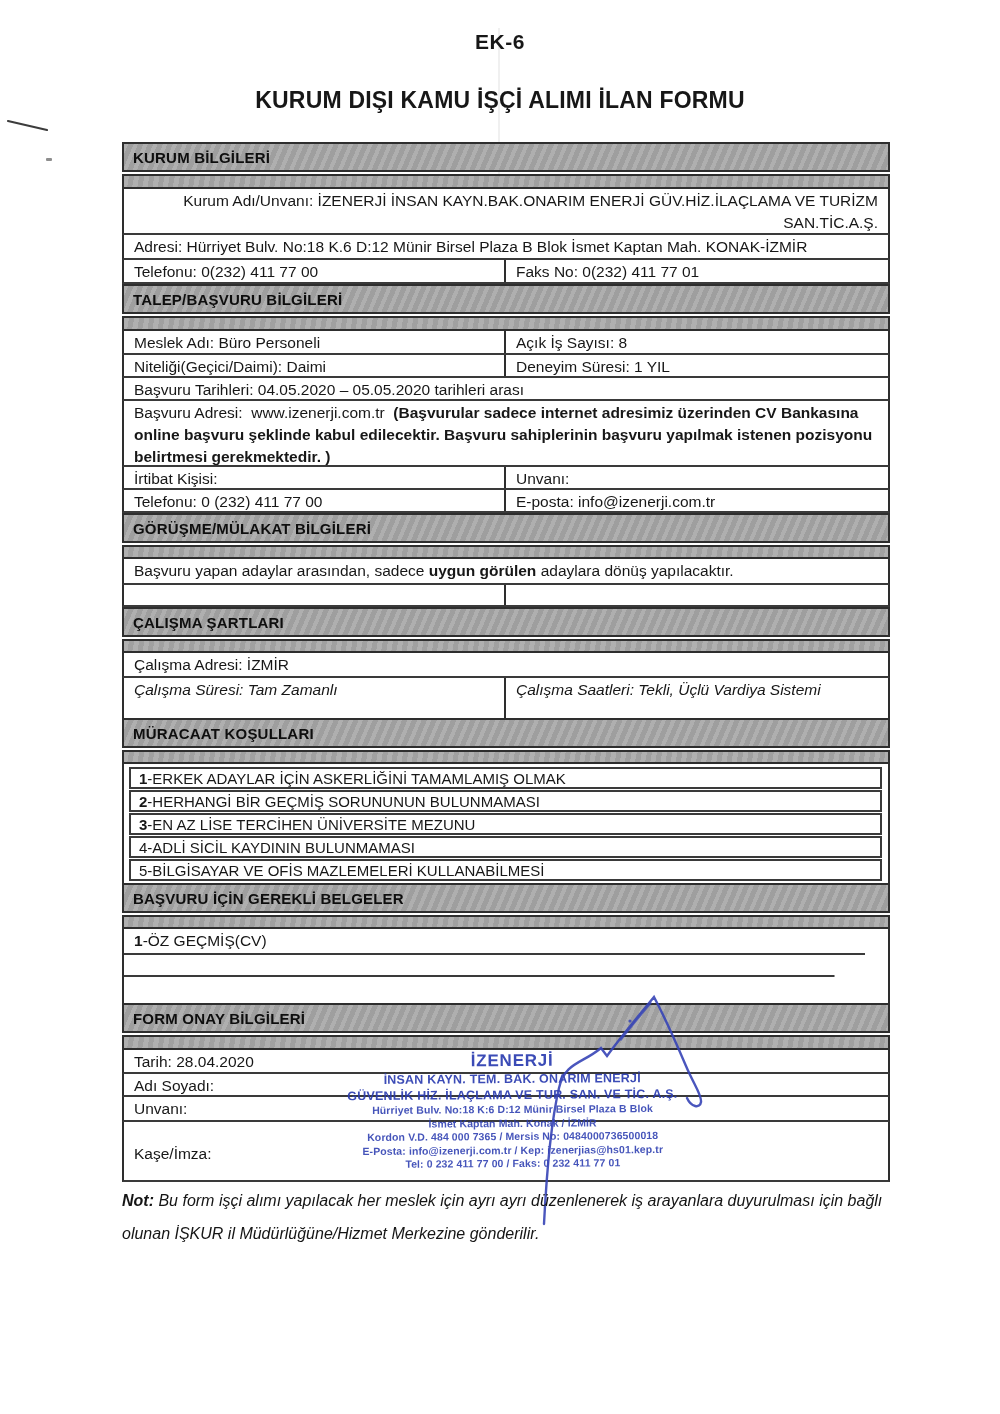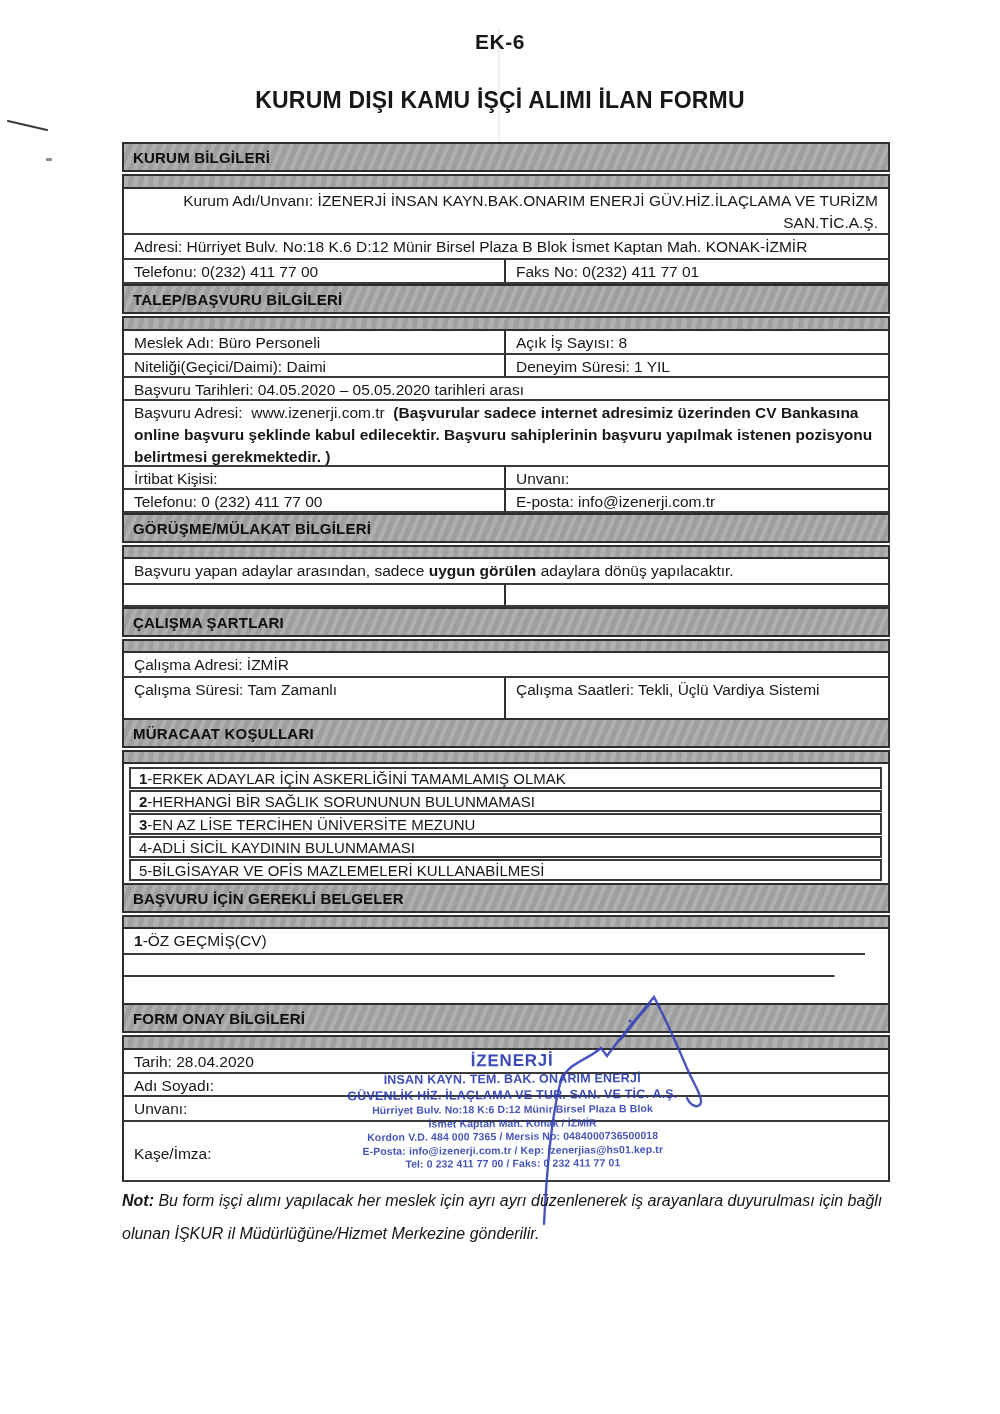--- a/index.html
+++ b/index.html
@@ -36,21 +36,21 @@
   .row{
     border-left:2px solid #2e2e2e;border-right:2px solid #2e2e2e;
     border-bottom:2px solid #3a3a3a;
     padding:1px 10px 0 10px;line-height:22px;background:#fff;
   }
   .split{display:flex;padding:0;}
   .cell-l{width:50%;border-right:2px solid #2e2e2e;padding:1px 8px 8px 10px;}
   .cell-r{width:50%;padding:1px 24px 0 10px;}
   .h46{height:46px;text-align:right;} .h25{height:25px;} .h24{height:24px;} .h23{height:23px;}
   .h66{height:66px;} .h26{height:26px;} .h22{height:22px;} .h14{height:14px;}
-  .h60{height:60px;} .noline{border-bottom:none;}
+  .h60{height:60px;} .noline{border-bottom:none;font-style:italic;}
   .partline{
     border-bottom:none;
     background-image:linear-gradient(#3a3a3a,#3a3a3a);
     background-repeat:no-repeat;background-position:left bottom;background-size:97% 2px;
   }
   .partline2{background-size:93% 2px;}
   .b{font-weight:700;}
   .url{}
 
   
@@ -150,21 +150,21 @@
     </div>
     <div class="row split h14 noline">
       <div class="cell-l"></div>
       <div class="cell-r"></div>
     </div>
 
     <div class="sechead">MÜRACAAT KOŞULLARI</div>
     <div class="secstrip h14"></div>
     <div class="listwrap">
       <div class="listitem"><span class="b">1</span><span>-ERKEK ADAYLAR İÇİN ASKERLİĞİNİ TAMAMLAMIŞ OLMAK</span></div>
-      <div class="listitem"><span class="b">2</span><span>-HERHANGİ BİR SAĞLIK SORUNUNUN BULUNMAMASI</span></div>
+      <div class="listitem"><span class="b">2</span><span>-HERHANGİ BİR GEÇMİŞ SORUNUNUN BULUNMAMASI</span></div>
       <div class="listitem"><span class="b">3</span><span>-EN AZ LİSE TERCİHEN ÜNİVERSİTE MEZUNU</span></div>
       <div class="listitem"><span>4</span><span>-ADLİ SİCİL KAYDININ BULUNMAMASI</span></div>
       <div class="listitem"><span>5</span><span>-BİLGİSAYAR VE OFİS MAZLEMELERİ KULLANABİLMESİ</span></div>
     </div>
 
     <div class="sechead">BAŞVURU İÇİN GEREKLİ BELGELER</div>
     <div class="secstrip h14"></div>
     <div class="row h26 partline">
       <span class="b">1</span><span>-ÖZ GEÇMİŞ(CV)</span>
     </div>

